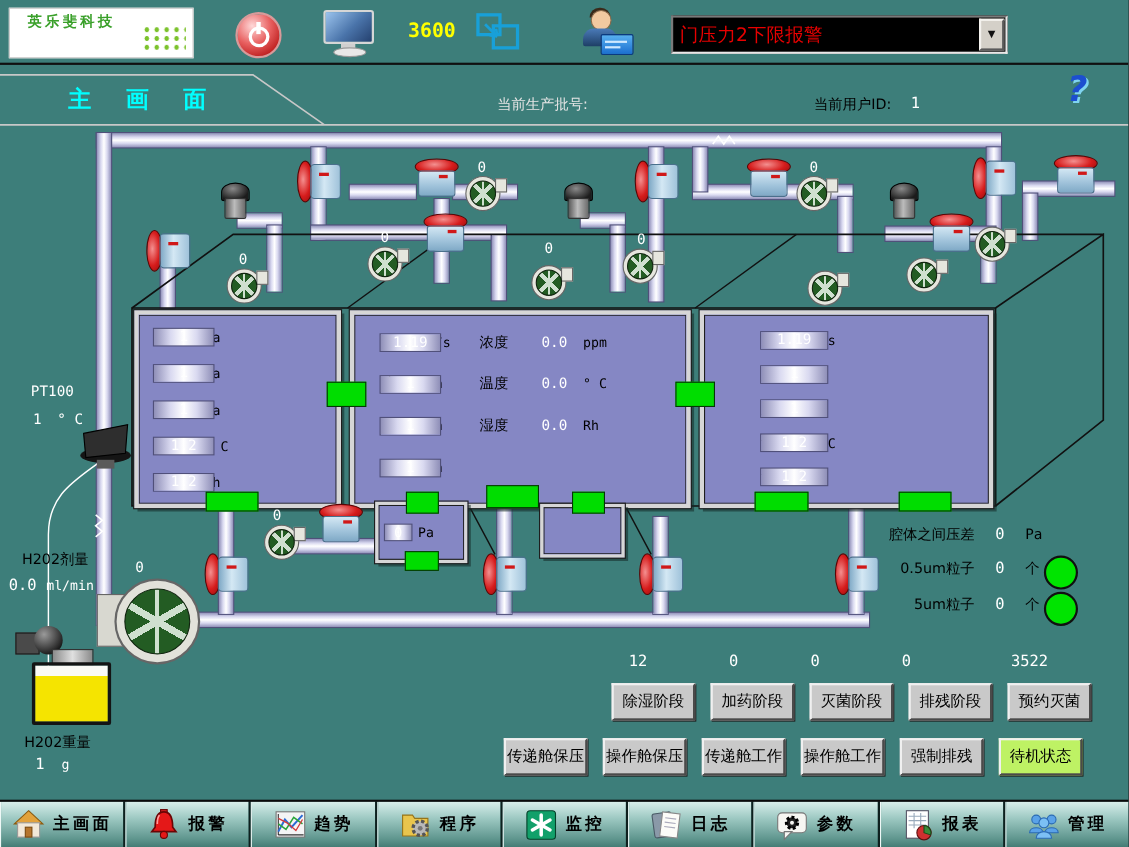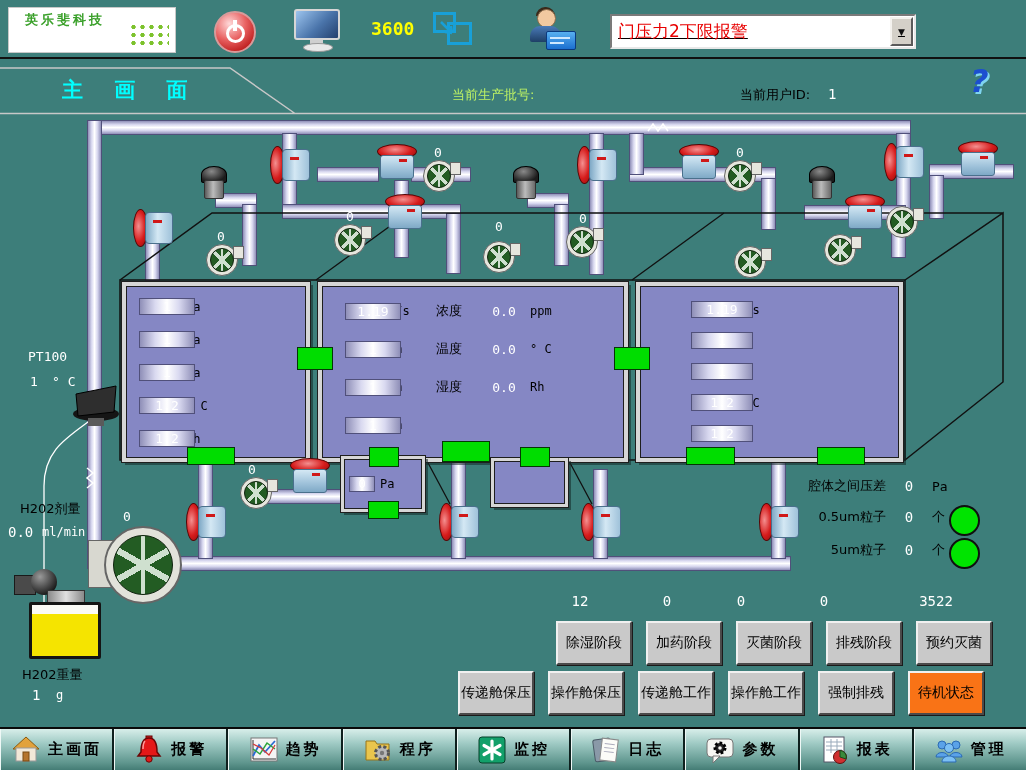--- a/index.html
+++ b/index.html
@@ -35,35 +35,35 @@
   .operator-ic .head{position:absolute;left:11px;top:2px;width:17px;height:17px;border-radius:50%;
        background:#f2c9a0;border:1px solid #8a6a4a;}
   .operator-ic .hair{position:absolute;left:10px;top:0;width:19px;height:9px;border-radius:9px 9px 0 0;
        background:#3a2a1a;}
   .operator-ic .body{position:absolute;left:4px;top:19px;width:31px;height:16px;border-radius:10px 10px 2px 2px;
        background:linear-gradient(#4a7ab8,#1e3f66);}
   .operator-ic .card{position:absolute;left:20px;top:24px;width:28px;height:17px;border:1px solid #0a3a80;
        border-radius:2px;background:linear-gradient(#58b0f0,#1b6fd0);}
   .operator-ic .card i{position:absolute;left:3px;top:5px;width:20px;height:2px;background:#cfe8ff;}
   .operator-ic .card b{position:absolute;left:3px;top:10px;width:14px;height:2px;background:#cfe8ff;}
-  .dropdown{position:absolute;left:610px;top:14px;width:302px;height:31px;background:#ffffff;
+  .dropdown{position:absolute;left:610px;top:14px;width:302px;height:31px;background:#000000;
        border:2px solid #7a7a7a;border-right-color:#e8e8e8;border-bottom-color:#e8e8e8;
-       display:flex;align-items:center;z-index:10;text-decoration:underline;}
+       display:flex;align-items:center;z-index:10;}
   .dropdown .txt{flex:1;color:#e80000;font-size:17px;padding-left:6px;white-space:nowrap;overflow:hidden;}
   .dropdown .dbtn{width:19px;height:25px;margin-right:1px;background:#d4d0c8;border:2px solid #f4f2ee;
        border-right-color:#5a5a5a;border-bottom-color:#5a5a5a;display:flex;align-items:center;
        justify-content:center;font-size:9px;color:#111;}
   .datebox{position:absolute;left:916px;top:2px;width:108px;height:52px;background:#dcdcdc;
        border:1px solid #444;box-shadow:inset 1px 1px 0 #fff;color:#000;font-weight:bold;
        font-size:15px;text-align:center;line-height:24px;padding-top:2px;box-sizing:border-box;
        font-family:"DejaVu Serif",serif;}
   
   .pagetitle{position:absolute;left:62px;top:76px;color:#00ffff;font-size:21px;font-weight:bold;
        letter-spacing:12px;z-index:8;}
-  .batchlbl{position:absolute;left:452px;top:86px;color:#bef264;font-size:13px;z-index:8;}
+  .batchlbl{position:absolute;left:452px;top:86px;color:#e5e5e5;font-size:13px;z-index:8;}
   .userlbl{position:absolute;left:740px;top:86px;color:#000;font-size:13px;z-index:8;}
   .userval{position:absolute;left:828px;top:86px;color:#fff;font-size:14px;
        font-family:"DejaVu Sans Mono",monospace;z-index:8;}
   .helpq{position:absolute;left:970px;top:62px;color:#1c4fd0;font-size:32px;font-weight:bold;
        font-style:italic;text-shadow:2px 2px 0 #7fd4f0;z-index:8;}
   
   .ph{position:absolute;height:13px;z-index:2;
       background:linear-gradient(180deg,#8f8fb8 0%,#d9d9f0 28%,#ffffff 50%,#d9d9f0 72%,#8f8fb8 100%);
       box-shadow:0 0 0 1px #50507a;}
   .pv{position:absolute;width:13px;z-index:2;
@@ -130,25 +130,25 @@
   .btxt{position:absolute;color:#000;font-size:13px;z-index:7;}
   .inforow{position:absolute;display:flex;align-items:center;height:20px;z-index:7;font-size:13px;}
   .il{width:118px;text-align:right;color:#000;}
   .iv{width:46px;text-align:center;color:#fff;font-family:"DejaVu Sans Mono",monospace;font-size:14px;}
   .iu{width:34px;color:#000;font-family:"DejaVu Sans Mono",monospace;}
   .lamp{position:absolute;width:27px;height:27px;border-radius:50%;background:#00e400;
       border:2px solid #101010;z-index:7;}
   .counter{position:absolute;color:#fff;font-family:"DejaVu Sans Mono",monospace;font-size:14px;
       text-align:center;z-index:7;}
   
-  .btn{position:absolute;width:76px;height:44px;background:#c9c9c9;color:#000;font-size:14px;
+  .btn{position:absolute;width:76px;height:34px;background:#c9c9c9;color:#000;font-size:14px;
       display:flex;align-items:center;justify-content:center;z-index:7;box-sizing:border-box;
       border-top:2px solid #f0f0f0;border-left:2px solid #f0f0f0;
       border-right:2px solid #4a4a4a;border-bottom:2px solid #4a4a4a;box-shadow:1px 1px 0 #1a1a1a;}
-  .btn.green{background:#f97316;}
+  .btn.green{background:#bef264;}
   
   .bottle-cap{position:absolute;left:47px;top:590px;width:36px;height:13px;border:1px solid #333;
       background:linear-gradient(90deg,#8a8a8a,#e0e0e0 50%,#8a8a8a);z-index:6;}
   .bottle-body{position:absolute;left:29px;top:602px;width:72px;height:57px;border:3px solid #141414;
       background:linear-gradient(180deg,#fafaf6 0 18%,#f5e400 18%);border-radius:2px;z-index:6;box-sizing:border-box;}
   .pump1{position:absolute;left:14px;top:575px;width:20px;height:18px;background:#4a4a4a;
       border:1px solid #1a1a1a;z-index:6;}
   .pump2{position:absolute;left:31px;top:569px;width:26px;height:26px;border-radius:50%;
       background:radial-gradient(circle at 35% 30%,#9a9a9a,#1a1a1a 75%);z-index:6;}
   

